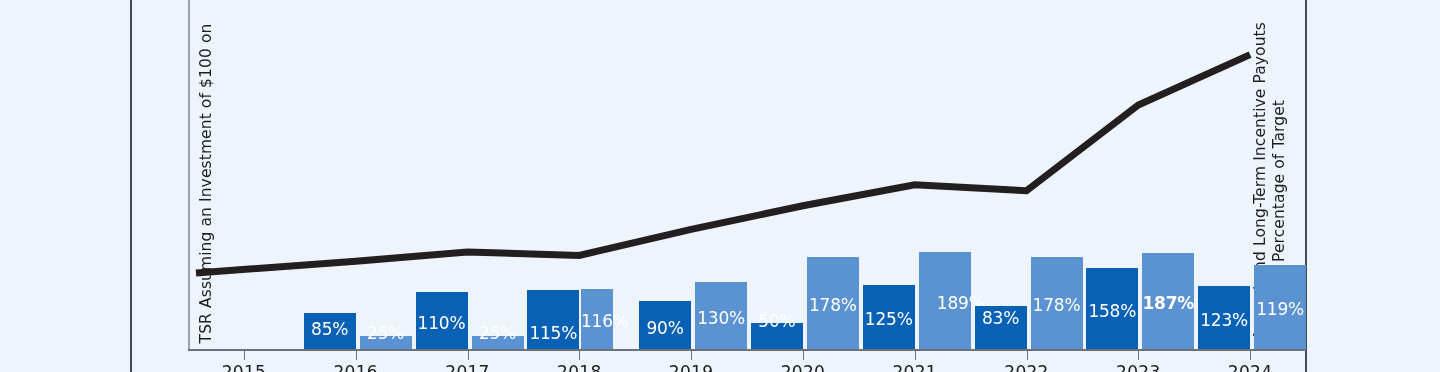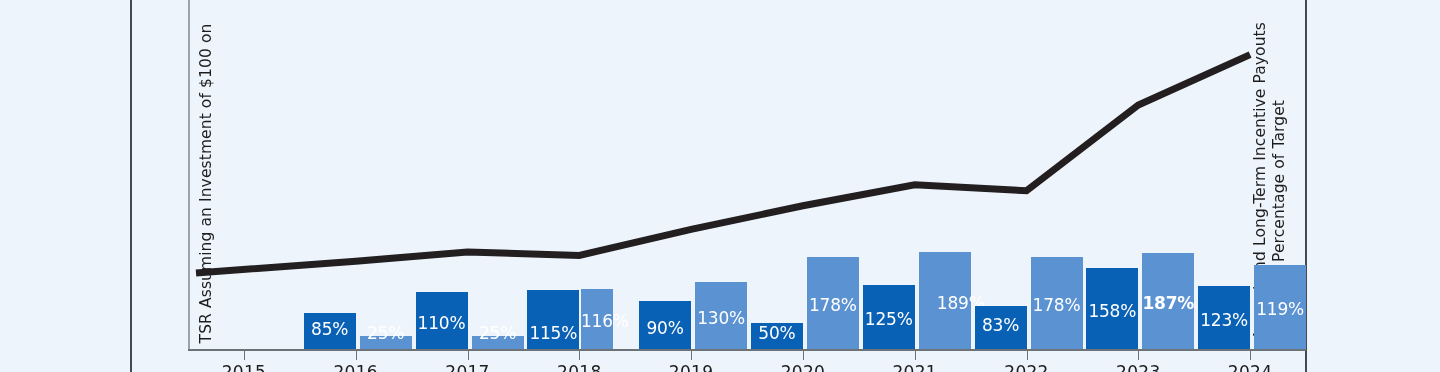--- a/index.html
+++ b/index.html
@@ -165,33 +165,33 @@
         <div class="bar light" style="left: 391px; width: 32px; height: 60px; bottom: 1px;">
           <div class="bar-label" style="bottom: 18px;">116%</div>
         </div>
         <div class="bar dark" style="left: 449.1px; width: 52px; height: 48px; bottom: 1px;">
           <div class="bar-label" style="bottom: 11px;">90%</div>
         </div>
         <div class="bar light" style="left: 505.1px; width: 52px; height: 67px; bottom: 1px;">
           <div class="bar-label" style="bottom: 21.5px;">130%</div>
         </div>
         <div class="bar dark" style="left: 560.9px; width: 52px; height: 26px; bottom: 1px;">
-          <div class="bar-label" style="bottom: 6px;">50%</div>
+          <div class="bar-label" style="bottom: 18px;">50%</div>
         </div>
         <div class="bar light" style="left: 616.9px; width: 52px; height: 92px; bottom: 1px;">
           <div class="bar-label" style="bottom: 34px;">178%</div>
         </div>
         <div class="bar dark" style="left: 672.7px; width: 52px; height: 64px; bottom: 1px;">
           <div class="bar-label" style="bottom: 20px;">125%</div>
         </div>
         <div class="bar light" style="left: 728.7px; width: 52px; height: 97px; bottom: 1px;">
           <div class="bar-label" style="bottom: 36.5px; padding-left: 16px;">189%</div>
         </div>
         <div class="bar dark" style="left: 784.5px; width: 52px; height: 43px; bottom: 1px;">
-          <div class="bar-label" style="bottom: 14px;">83%</div>
+          <div class="bar-label" style="bottom: 21px;">83%</div>
         </div>
         <div class="bar light" style="left: 840.5px; width: 52px; height: 92px; bottom: 1px;">
           <div class="bar-label" style="bottom: 34px;">178%</div>
         </div>
         <div class="bar dark" style="left: 896.3px; width: 52px; height: 81px; bottom: 1px;">
           <div class="bar-label" style="bottom: 28.5px;">158%</div>
         </div>
         <div class="bar light" style="left: 952.3px; width: 52px; height: 96px; bottom: 1px; font-weight: bold;">
           <div class="bar-label" style="bottom: 36px;">187%</div>
         </div>

